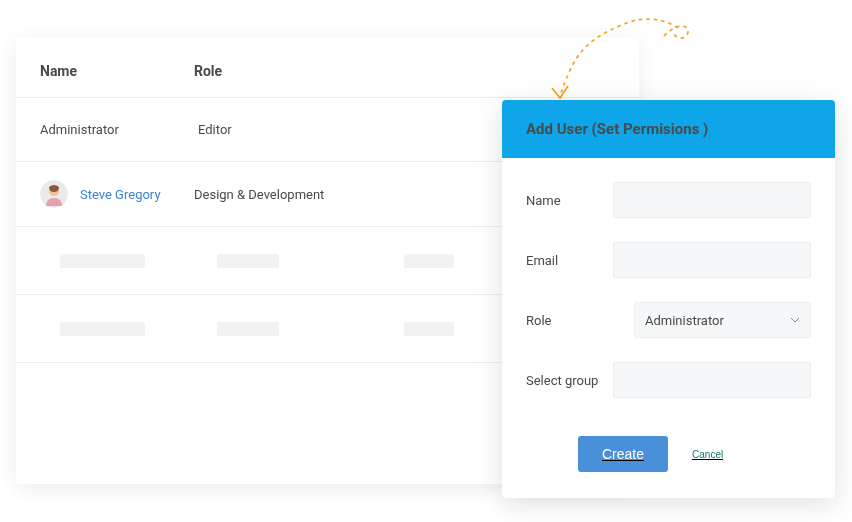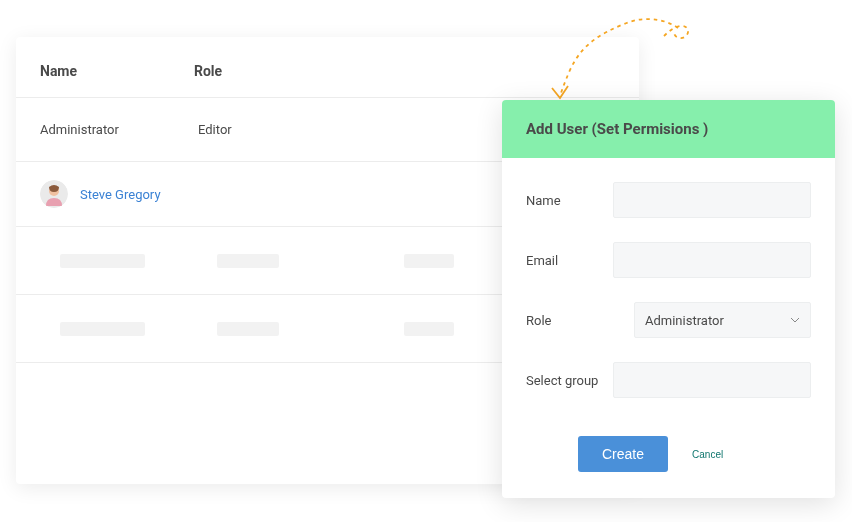--- a/index.html
+++ b/index.html
@@ -91,21 +91,21 @@
       position: absolute;
       left: 502px;
       top: 100px;
       width: 333px;
       background: #fff;
       box-shadow: 0 6px 28px rgba(0,0,0,0.12);
       border-radius: 4px;
       overflow: hidden;
     }
     .modal-header {
-      background: #86efac;
+      background: #0ea5e9;
       padding: 20px 24px;
     }
     .modal-title {
       font-size: 15px;
       font-weight: 700;
       color: #4a4a4a;
     }
     .modal-body {
       padding: 24px 24px 8px 24px;
     }
@@ -148,20 +148,21 @@
       width: 10px;
       height: 10px;
     }
     .modal-footer {
       display: flex;
       align-items: center;
       gap: 24px;
       padding: 6px 24px 26px 24px;
       justify-content: flex-start;
       margin-left: 52px;
+      text-decoration: underline;
     }
     .btn-primary {
       background: #4a90d9;
       color: #fff;
       border: none;
       padding: 10px 24px;
       font-size: 14px;
       border-radius: 3px;
       cursor: pointer;
     }
@@ -197,20 +198,21 @@
     <div class="row">
       <div class="cell-name">
         <svg class="avatar" viewBox="0 0 28 28">
             <circle cx="14" cy="14" r="14" fill="#eaeaea"></circle>
             <circle cx="14" cy="11" r="5" fill="#f0c0a0"></circle>
             <path d="M9 7 Q14 3 19 7 Q19 12 14 12 Q9 12 9 7" fill="#8b5a3c"></path>
             <path d="M6 26 Q6 18 14 18 Q22 18 22 26" fill="#e8a0b0"></path>
           </svg>
         <span class="name-link">Steve Gregory</span>
       </div>
+      <div class="cell col-group">Design &amp; Development</div>
     </div>
     <div class="skeleton-row">
       <div class="skeleton-block sk-a"></div>
       <div class="skeleton-block sk-b"></div>
       <div class="skeleton-block sk-c"></div>
     </div>
     <div class="skeleton-row">
       <div class="skeleton-block sk-a"></div>
       <div class="skeleton-block sk-b"></div>
       <div class="skeleton-block sk-c"></div>

